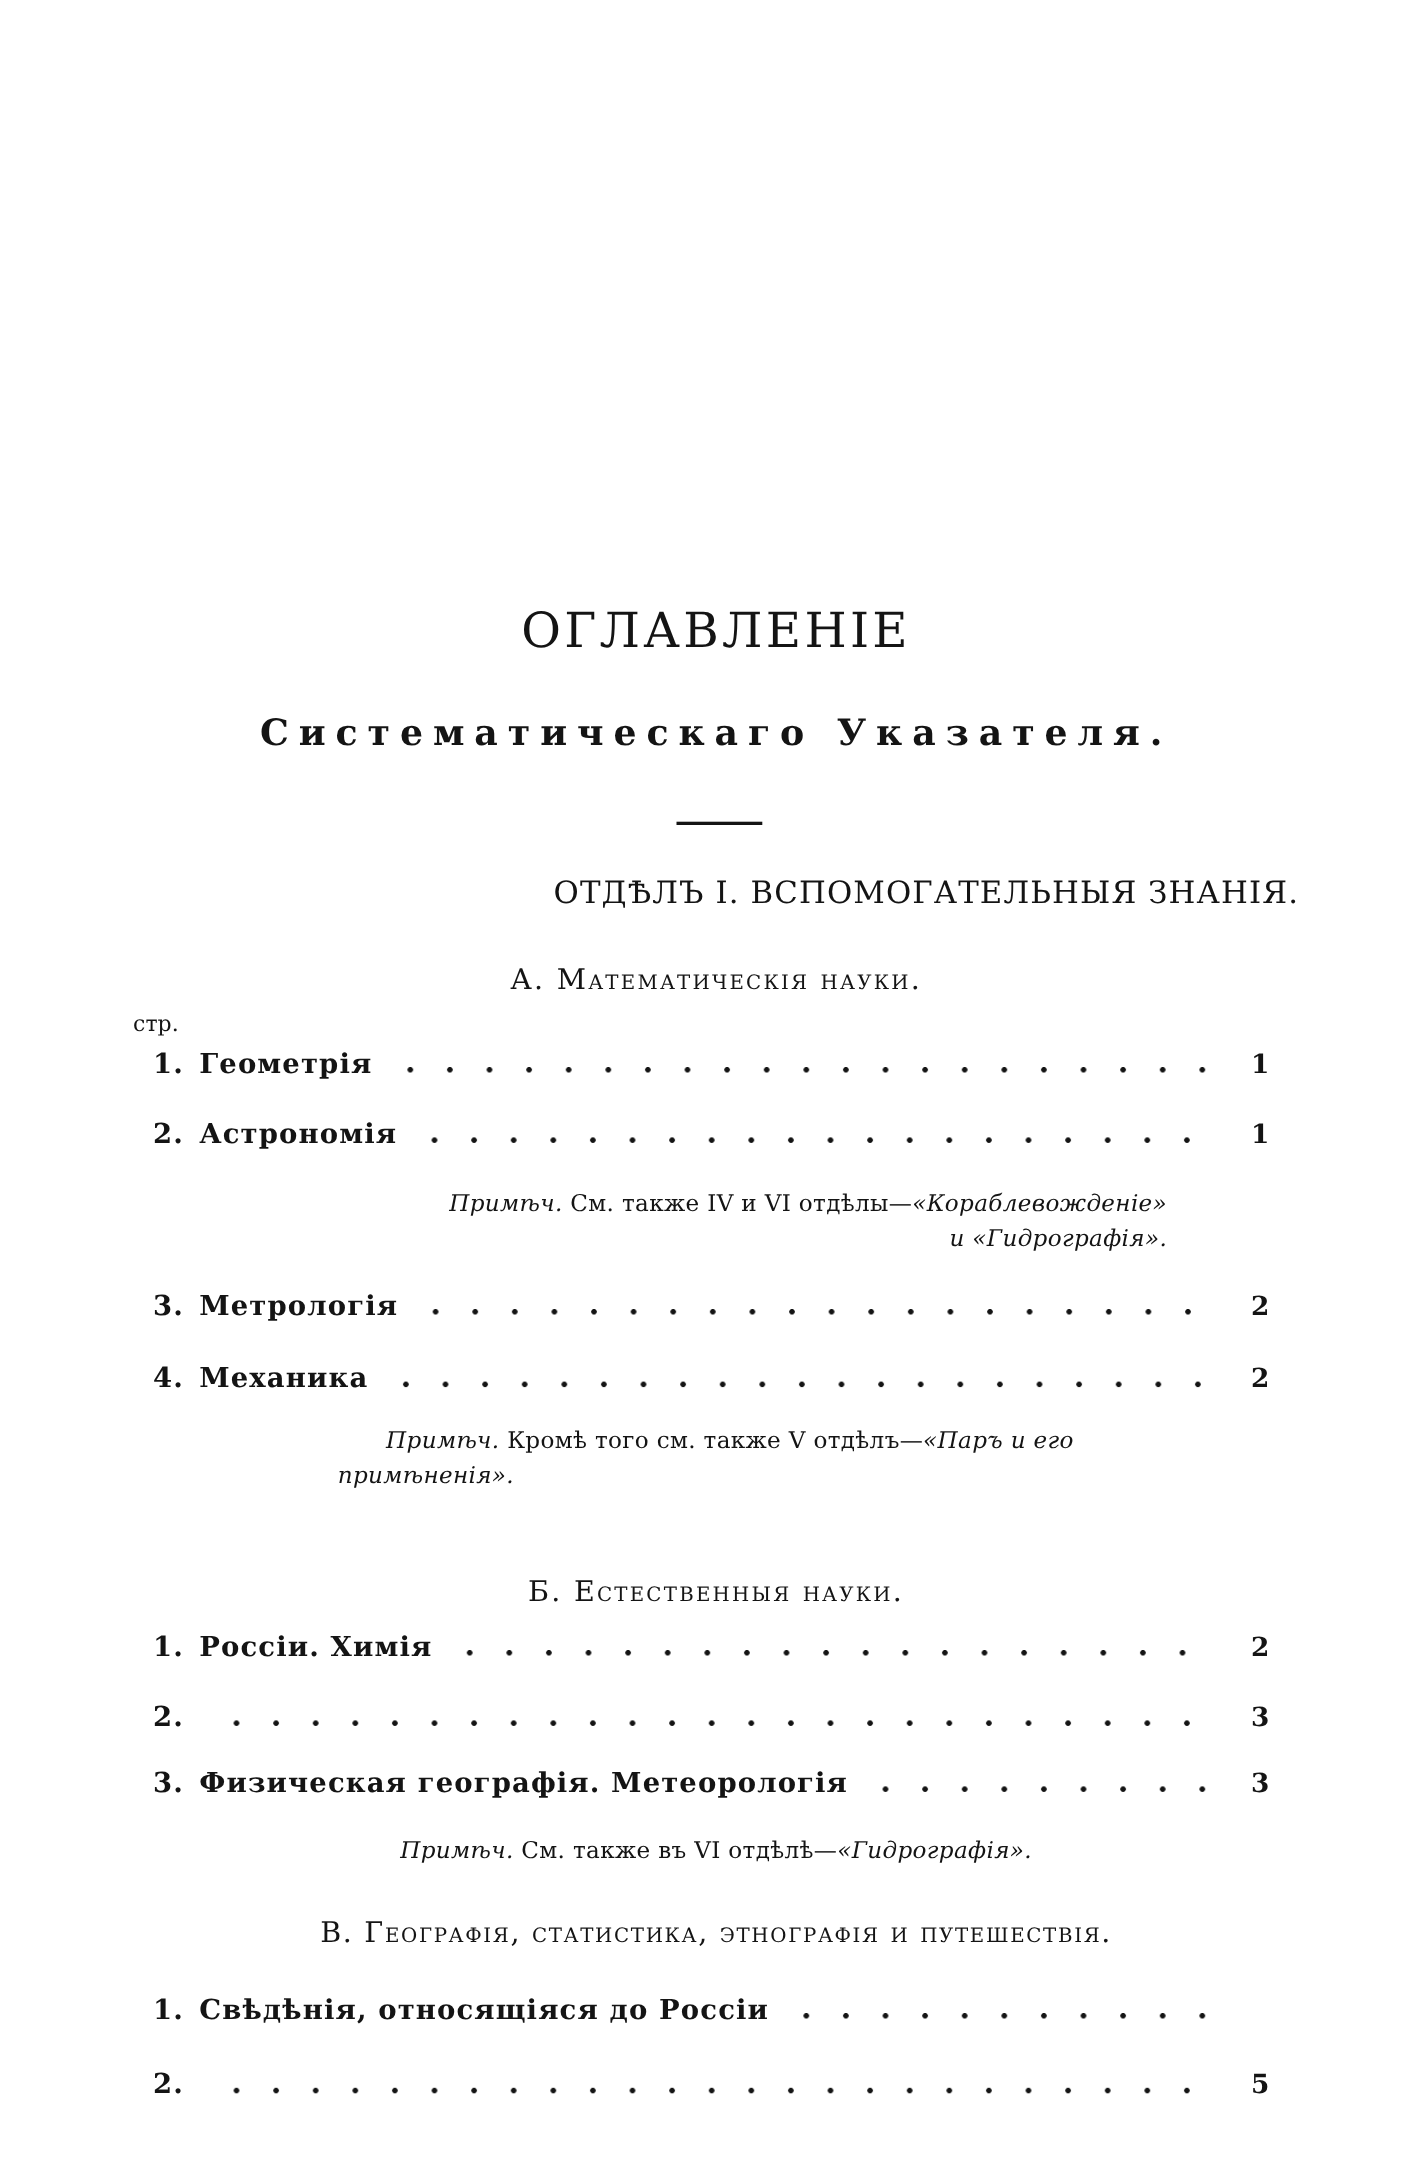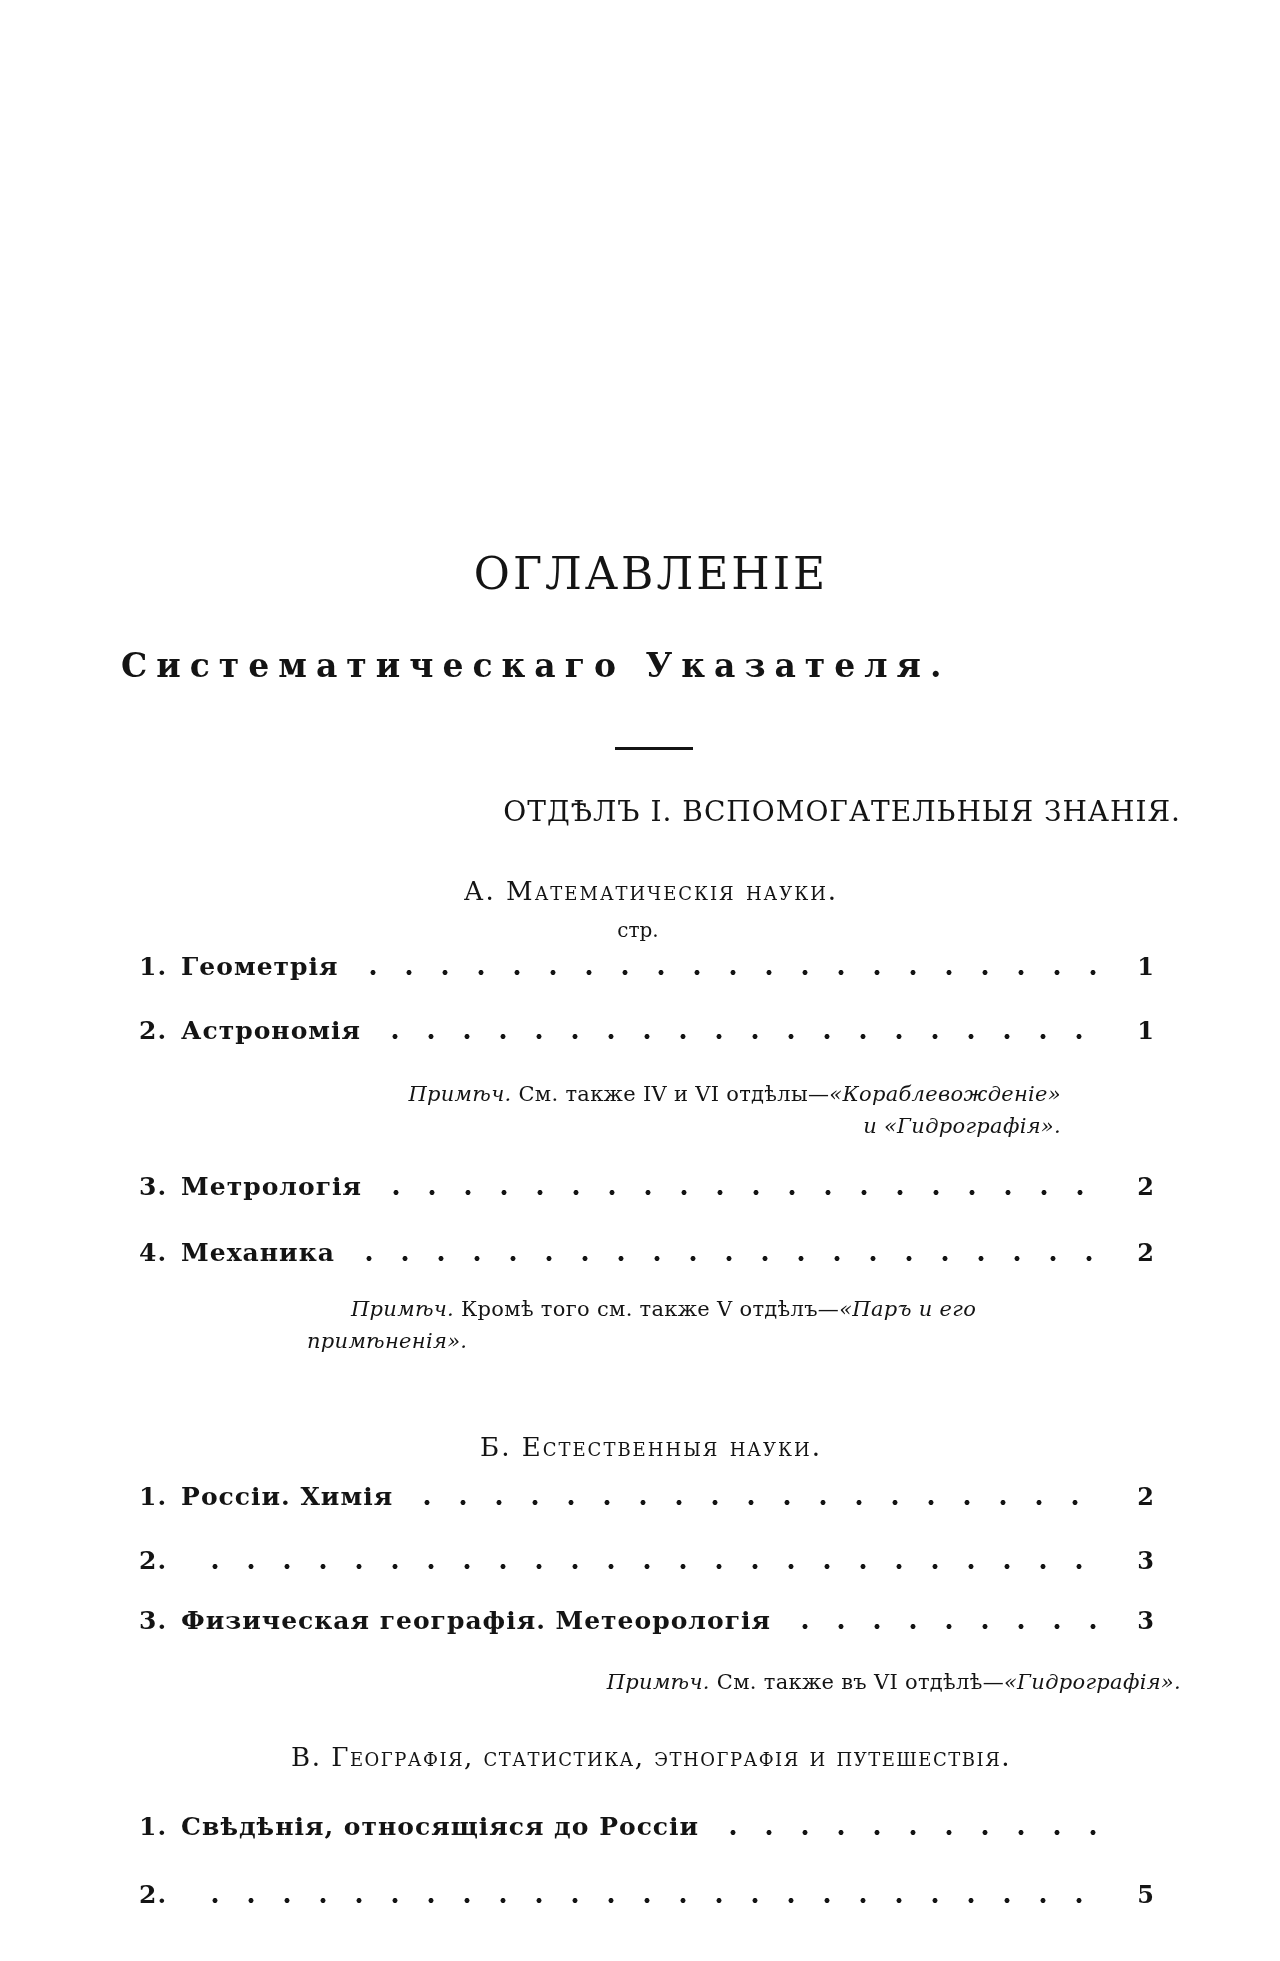--- a/index.html
+++ b/index.html
@@ -13,21 +13,21 @@
   }
   .abs { position:absolute; }
 
   .title {
     top:548px; left:121px; width:1060px;
     text-align:center;
     font-size:44px; letter-spacing:3px;
   }
   .subtitle {
     top:646px; left:121px; width:1060px;
-    text-align:left;
+    text-align:center;
     font-size:33px; font-weight:700; letter-spacing:9px;
     white-space:nowrap;
   }
   .rule {
     top:747px; left:615px; width:78px; height:3px;
     background:#141414;
   }
   .division {
     top:795px; left:121px; width:1060px;
     text-align:right;
@@ -40,21 +40,21 @@
     font-variant:small-caps;
     font-size:26px; letter-spacing:2px;
     white-space:nowrap;
   }
   .hdrA { top:876px; }
   .hdrB { top:1432px; }
   .hdrV { top:1742px; letter-spacing:1.5px; }
 
   .strcol {
     top:918px; left:121px; width:1034px;
-    text-align:center; font-size:20px;
+    text-align:left; font-size:20px;
   }
 
   .toc-row {
     position:absolute;
     left:139px; width:1016px;
     display:flex; align-items:baseline;
     font-weight:700; font-size:25px; letter-spacing:1px;
     white-space:nowrap;
   }
   .toc-row .num { margin-right:14px; }
@@ -77,21 +77,21 @@
   .r-rus  { top:1812px; }
   .r-oth  { top:1880px; }
 
   .note {
     position:absolute;
     font-size:21px; line-height:32px;
     letter-spacing:0.3px;
   }
   .note1 { top:1078px; left:311px; width:750px; text-indent:44px;text-align:right; }
   .note2 { top:1293px; left:307px; width:750px; text-indent:44px; }
-  .note3 { top:1666px; left:121px; width:1060px; text-align:right; }
+  .note3 { top:1666px; left:121px; width:1060px; text-align:center; }
   .i { font-style:italic; }
 </style>
 </head>
 <body>
 
 <div class="abs title">ОГЛАВЛЕНІЕ</div>
 
 <div class="abs subtitle">Систематическаго Указателя.</div>
 
 <div class="abs rule"></div>

